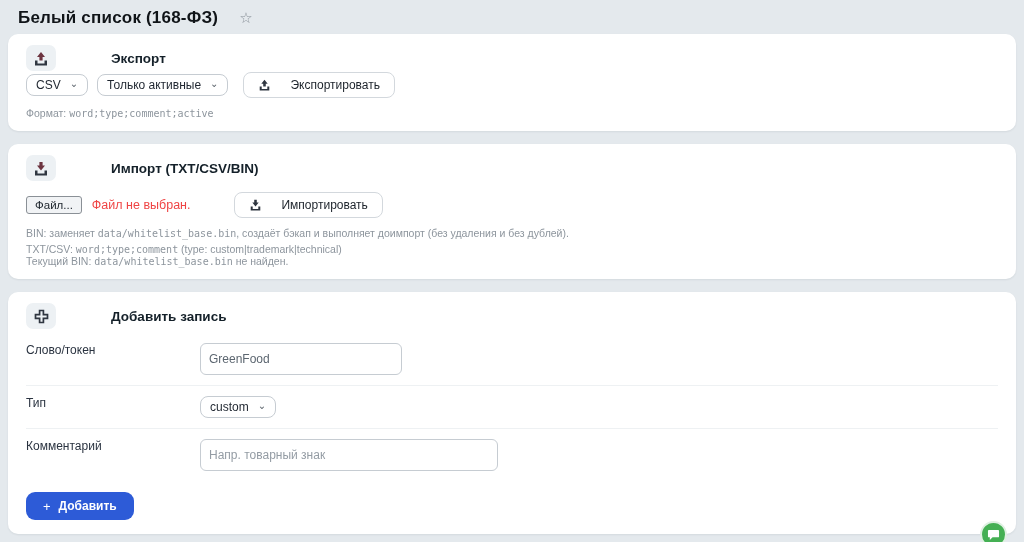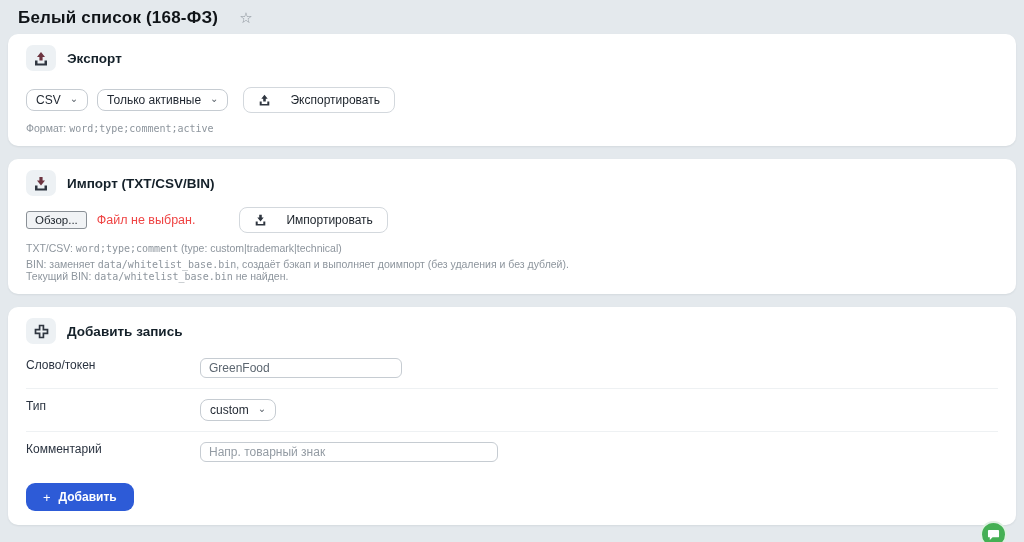--- a/index.html
+++ b/index.html
@@ -16,22 +16,22 @@
   
   .card {
     background:#ffffff; border-radius:10px; margin:0 8px 13px;
     padding:11px 18px 12px; box-shadow:0 1px 2px rgba(25,35,45,.08);
   }
   .card-head { display:flex; align-items:center; gap:11px; }
   .icon-badge {
     width:30px; height:26px; background:#edf1f4; border-radius:7px;
     display:flex; align-items:center; justify-content:center; flex:0 0 auto;
   }
-  .card-title { font-size:13.5px; font-weight:bold; color:#142029; }
-  .controls-row { display:flex; align-items:center; gap:9px; margin-top:16px; }
+  .card-title { font-size:13.5px; font-weight:bold; color:#142029;margin-left:44px; }
+  .controls-row { display:flex; align-items:center; gap:9px; margin-top:1px; }
   
   .select-box {
     display:inline-flex; align-items:center; gap:9px; height:22px;
     border:1px solid #c6ccd2; border-radius:8px; padding:0 9px;
     font-size:12px; color:#1f2630; background:#fff; cursor:pointer;
   }
   .chev { font-size:10px; color:#5a626a; line-height:1; transform:translateY(-1px); }
   .btn {
     display:inline-flex; align-items:center; gap:19px; height:26px;
     border:1px solid #d3d8dd; border-radius:8px; padding:0 14px;
@@ -45,21 +45,21 @@
   .file-btn {
     border:1px solid #8a9096; border-radius:3px; background:#f1f3f5;
     font-size:11.5px; color:#1c232b; padding:2px 8px; cursor:pointer;
   }
   .file-status { font-size:12.5px; color:#ef4444; margin-right:14px; }
   
   .form-row { display:flex; align-items:flex-start; padding:10px 0; border-bottom:1px solid #eef1f3; }
   .form-row:last-of-type { border-bottom:none; }
   .form-label { width:174px; flex:0 0 174px; font-size:12px; color:#2a3340; }
   .text-input {
-    border:1px solid #c6ccd2; border-radius:6px; height:20px; padding:0 8px;
+    border:1px solid #c6ccd2; border-radius:6px; height:32px; padding:0 8px;
     font-size:12px; color:#5c6670; font-family:"Liberation Sans", sans-serif; background:#fff;
   }
   .text-input::placeholder { color:#949ca4; }
   .w-word { width:202px; }
   .w-comment { width:298px; }
   .submit-btn {
     margin-top:11px; display:inline-flex; align-items:center; gap:8px;
     background:#2d5bd7; border:none; border-radius:9px; color:#fff;
     font-size:12px; font-weight:600; padding:7px 17px; cursor:pointer;
     font-family:"Liberation Sans", sans-serif;
@@ -121,39 +121,39 @@
   <div class="card-head">
     <span class="icon-badge">
       <svg class="upic" width="16" height="15" viewBox="0 0 16 15">
         <path d="M8 9.4 L4 4.4 H6.4 V1 H9.6 V4.4 H12 Z" fill="#6d3440"></path>
         <path d="M2 9.5 H4.5 V12.5 H11.5 V9.5 H14 V14.5 H2 Z" fill="#2f3640"></path>
       </svg>
     </span>
     <span class="card-title">Импорт (TXT/CSV/BIN)</span>
   </div>
   <div class="file-row">
-    <button class="file-btn">Обзор...</button>
+    <button class="file-btn">Файл...</button>
     <span class="file-status">Файл не выбран.</span>
     <button class="btn" style="margin-left:20px;">
       <span>
         <svg class="upic" width="13" height="12" viewBox="0 0 16 15">
           <path d="M8 9.4 L4 4.4 H6.4 V1 H9.6 V4.4 H12 Z" fill="#2f3640"></path>
           <path d="M2 9.5 H4.5 V12.5 H11.5 V9.5 H14 V14.5 H2 Z" fill="#2f3640"></path>
         </svg>
       </span>
       <span>Импортировать</span>
     </button>
   </div>
   <div class="hint">
+    <span>BIN: заменяет</span><span> </span><span class="mono">data/whitelist_base.bin</span><span>, создаёт бэкап и выполняет доимпорт (без удаления и без дублей).</span>
+  </div>
+  <div class="hint">
     <span>TXT/CSV:</span>
     <span class="mono">word;type;comment</span>
     <span>(type: custom|trademark|technical)</span>
-  </div>
-  <div class="hint">
-    <span>BIN: заменяет</span><span> </span><span class="mono">data/whitelist_base.bin</span><span>, создаёт бэкап и выполняет доимпорт (без удаления и без дублей).</span>
   </div>
   <div class="hint spaced">
     <span>Текущий BIN:</span>
     <span class="mono">data/whitelist_base.bin</span>
     <span>не найден.</span>
   </div>
 </div>
 
 <div class="card" style="padding-bottom:14px;">
   <div class="card-head" style="margin-bottom:4px;">

